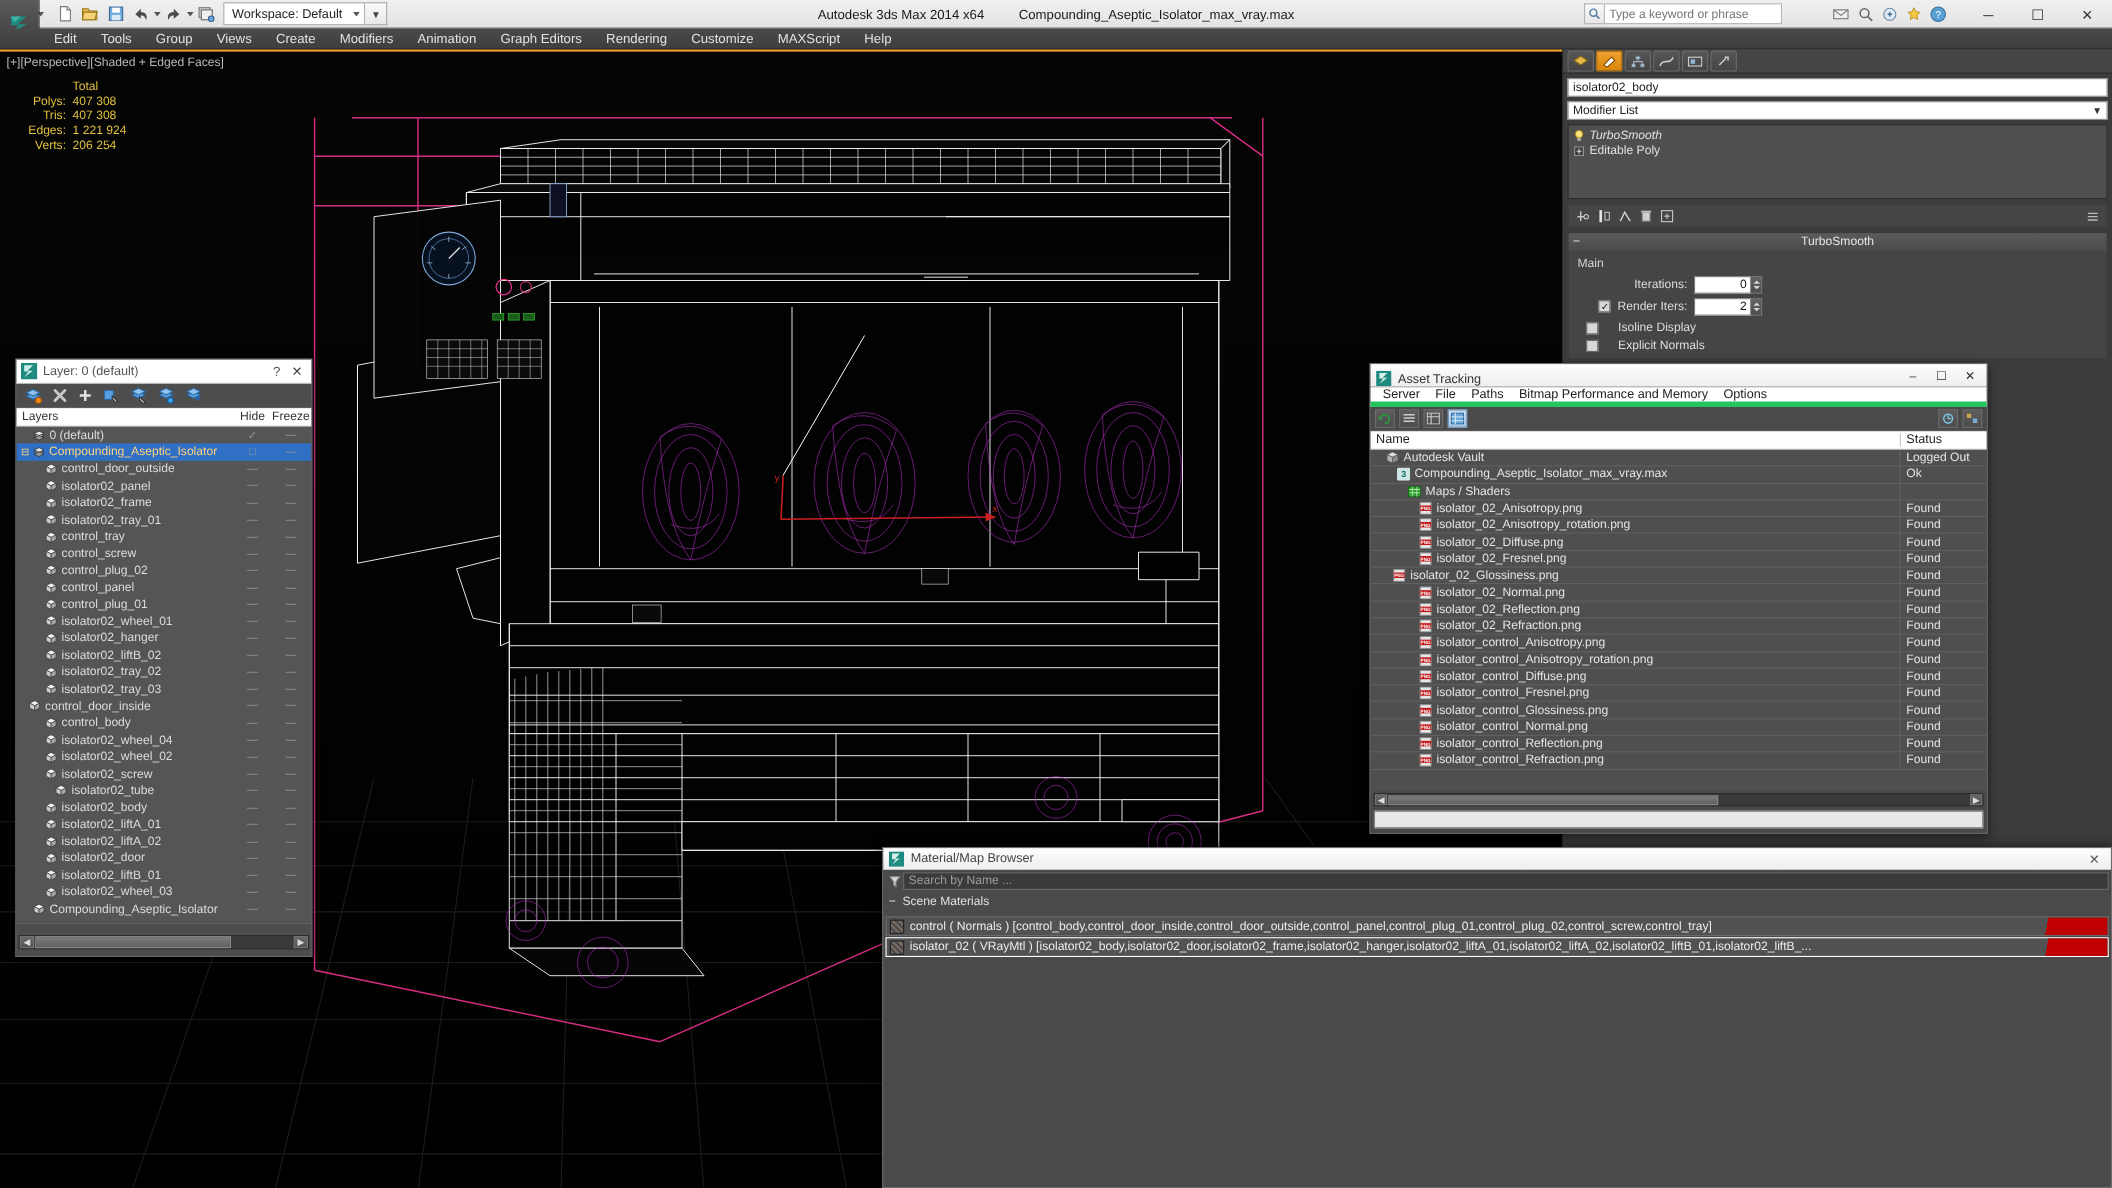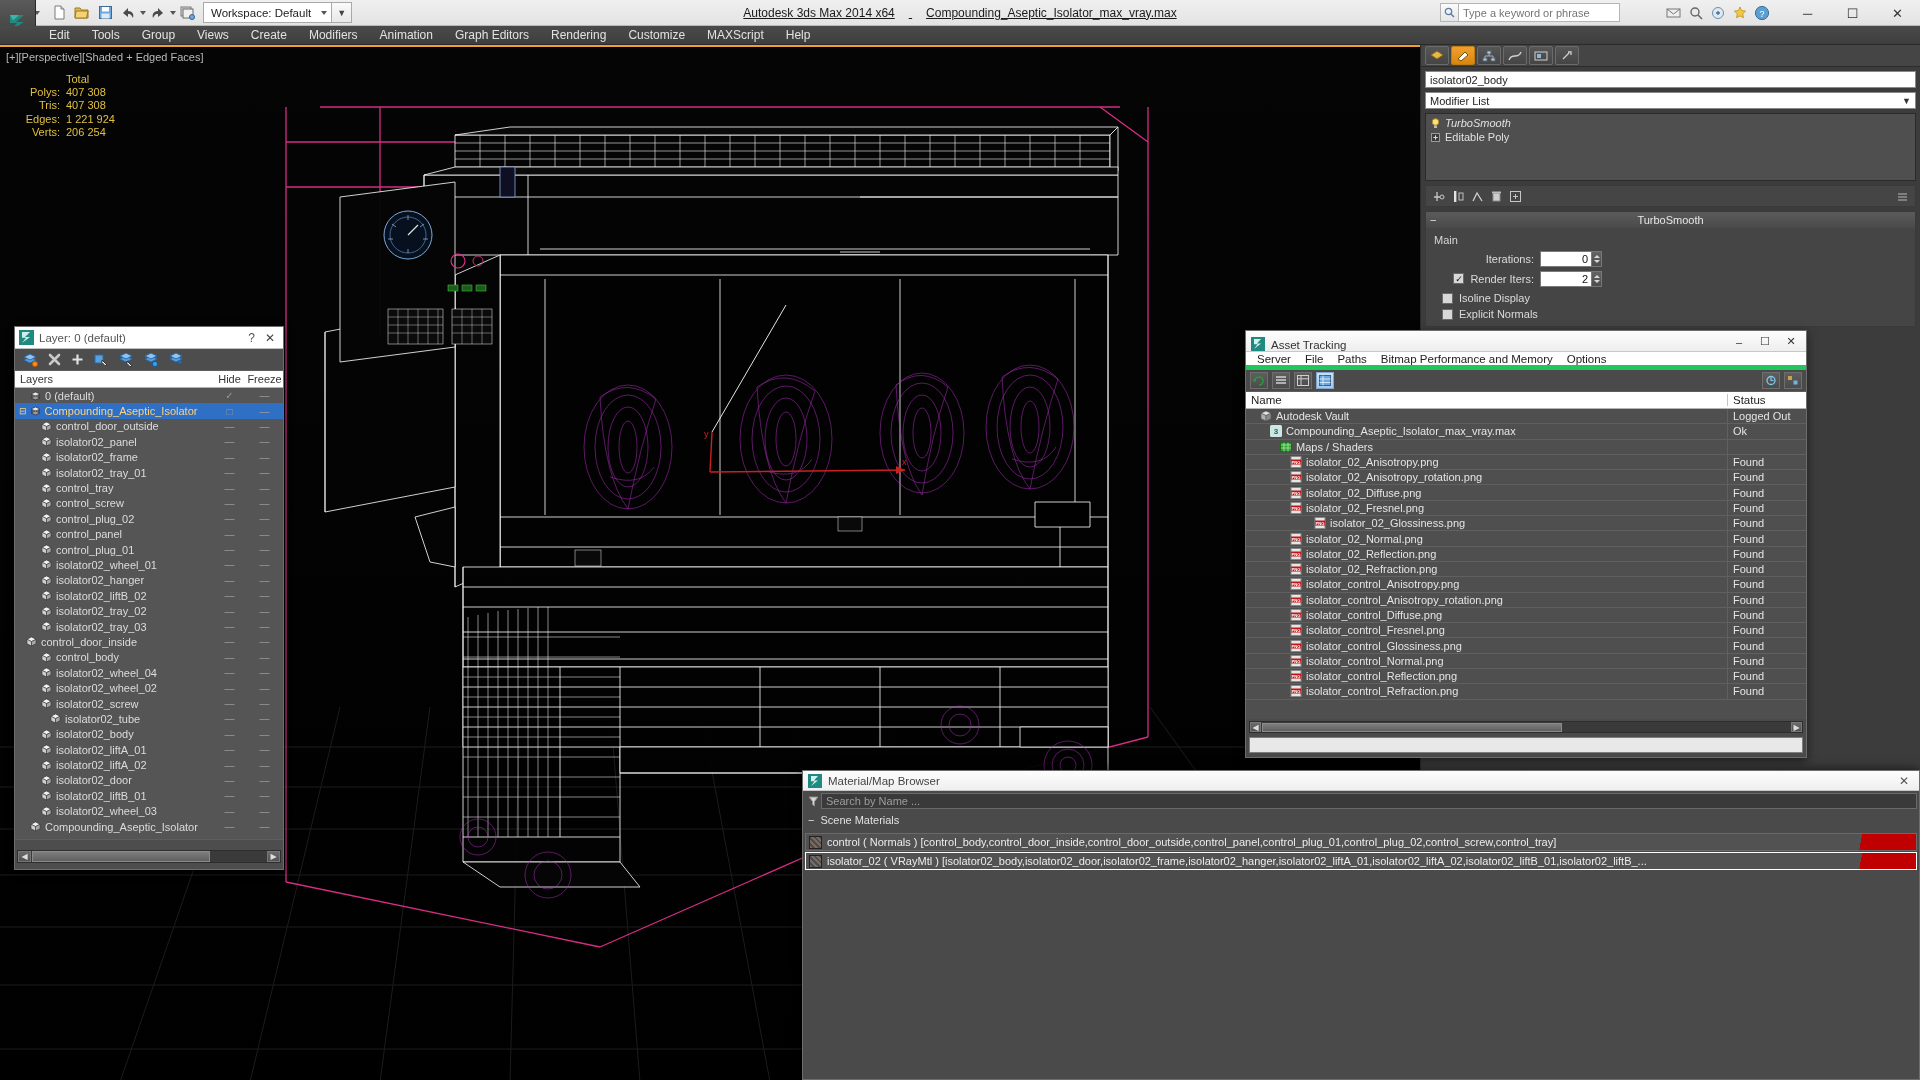--- a/index.html
+++ b/index.html
@@ -17,21 +17,21 @@
   .qbtn { width:22px; height:21px; display:flex; align-items:center; justify-content:center;
     border:1px solid transparent; border-radius:2px; }
   .caret { width:0;height:0;border-left:3px solid transparent;border-right:3px solid transparent;
     border-top:4px solid #555; }
   .ws-box { display:flex; align-items:center; height:21px; border:1px solid #a9a9a9; background:#fff;
     padding:0 4px 0 7px; margin-left:4px; font-size:11.5px; color:#222; }
   .ws-box .caret { margin-left:10px; }
   .ws-drop { width:20px;height:21px; display:flex;align-items:center;justify-content:center;
     border:1px solid #a9a9a9; border-left:none; background:linear-gradient(#fafafa,#e8e8e8); }
   .title-center { position:absolute; left:0; right:0; text-align:center; font-size:12px; color:#1a1a1a;
-    pointer-events:none;text-decoration:underline; }
+    pointer-events:none; }
   .title-center span { margin:0 14px; }
   .search-wrap { position:absolute; right:300px; top:3px; display:flex; align-items:center; }
   .search-ico { width:18px;height:19px; display:flex;align-items:center;justify-content:center;
      background:linear-gradient(#fbfbfb,#e6e6e6); border:1px solid #b5b5b5; border-right:none; }
   .search-in { width:162px; height:19px; border:1px solid #b5b5b5; background:#fff; font-size:11px;
     color:#8a8a8a; padding:0 4px; font-family:"Liberation Sans",sans-serif; }
   .tb-icons { position:absolute; right:150px; top:4px; display:flex; gap:5px; align-items:center; }
   .tb-icons .ti { width:17px;height:17px; display:flex;align-items:center;justify-content:center; }
   .wincontrols { position:absolute; right:0; top:0; display:flex; height:26px; }
   .wc { width:45px; height:26px; display:flex;align-items:center;justify-content:center; color:#333; font-size:13px; }
@@ -110,21 +110,21 @@
   .ru-body { padding:4px 6px; }
   .ru-sub { font-size:11px; color:#d6d6d6; margin:2px 0 4px 2px; }
   .param { display:flex; align-items:center; height:17px; margin-bottom:3px; font-size:11px; color:#dcdcdc; }
   .param .plab { width:108px; text-align:right; padding-right:6px; }
   .spin { width:52px; height:16px; background:#fff; border:1px solid #7a7a7a; display:flex;
     align-items:center; justify-content:flex-end; padding-right:3px; color:#111; font-size:11px; }
   .spin-ar { width:10px; height:16px; background:linear-gradient(#636363,#4d4d4d); border:1px solid #777;
     border-left:none; display:flex; flex-direction:column; align-items:center; justify-content:center; }
   .cbx { width:11px;height:11px; background:#d8d8d8; border:1px solid #6a6a6a; margin-right:6px;
      display:flex;align-items:center;justify-content:center; font-size:9px; color:#111; }
-  .cbrow { display:flex; align-items:center; font-size:11px; color:#dcdcdc; height:16px; padding-left:10px; }
+  .cbrow { display:flex; align-items:center; font-size:11px; color:#dcdcdc; height:16px; padding-left:10px;gap:12px; }
 
   
   .assetwin { position:absolute; left:1245px; top:330px; width:562px; height:428px; background:#4a4a4a;
     border:1px solid #6d6d6d; box-shadow:0 3px 9px rgba(0,0,0,.55); }
   .aw-title { height:21px; background:linear-gradient(#fdfdfd,#eeeeee); display:flex; align-items:flex-end;
     padding:0 2px 0 5px; border-bottom:1px solid #c8c8c8; }
   .aw-title .tlogo { width:14px;height:14px; margin-right:6px; }
   .aw-title .txt { flex:1; font-size:11.5px; color:#333; }
   .aw-btn { width:26px; height:19px; display:flex; align-items:center; justify-content:center;
     font-size:11px; color:#333; }
@@ -1378,21 +1378,21 @@
                 <rect x="1" y="0.5" width="10" height="11" fill="#e6e6e6" stroke="#888"></rect>
                 <rect x="1" y="3.5" width="10" height="5" fill="#c01818"></rect>
                 <text x="6" y="7.8" font-size="4.2" fill="#fff" text-anchor="middle" font-family="Liberation Sans" font-weight="bold">PNG</text>
               </svg>
             </span>
             <span>isolator_02_Fresnel.png</span>
           </span>
           <span class="as">Found</span>
         </div>
         <div class="arow">
-          <span class="an" style="padding-left:68px">
+          <span class="an" style="padding-left:20px">
             <span style="margin-right:4px;display:inline-flex;">
               <svg width="12" height="12" viewBox="0 0 12 12">
                 <rect x="1" y="0.5" width="10" height="11" fill="#e6e6e6" stroke="#888"></rect>
                 <rect x="1" y="3.5" width="10" height="5" fill="#c01818"></rect>
                 <text x="6" y="7.8" font-size="4.2" fill="#fff" text-anchor="middle" font-family="Liberation Sans" font-weight="bold">PNG</text>
               </svg>
             </span>
             <span>isolator_02_Glossiness.png</span>
           </span>
           <span class="as">Found</span>

